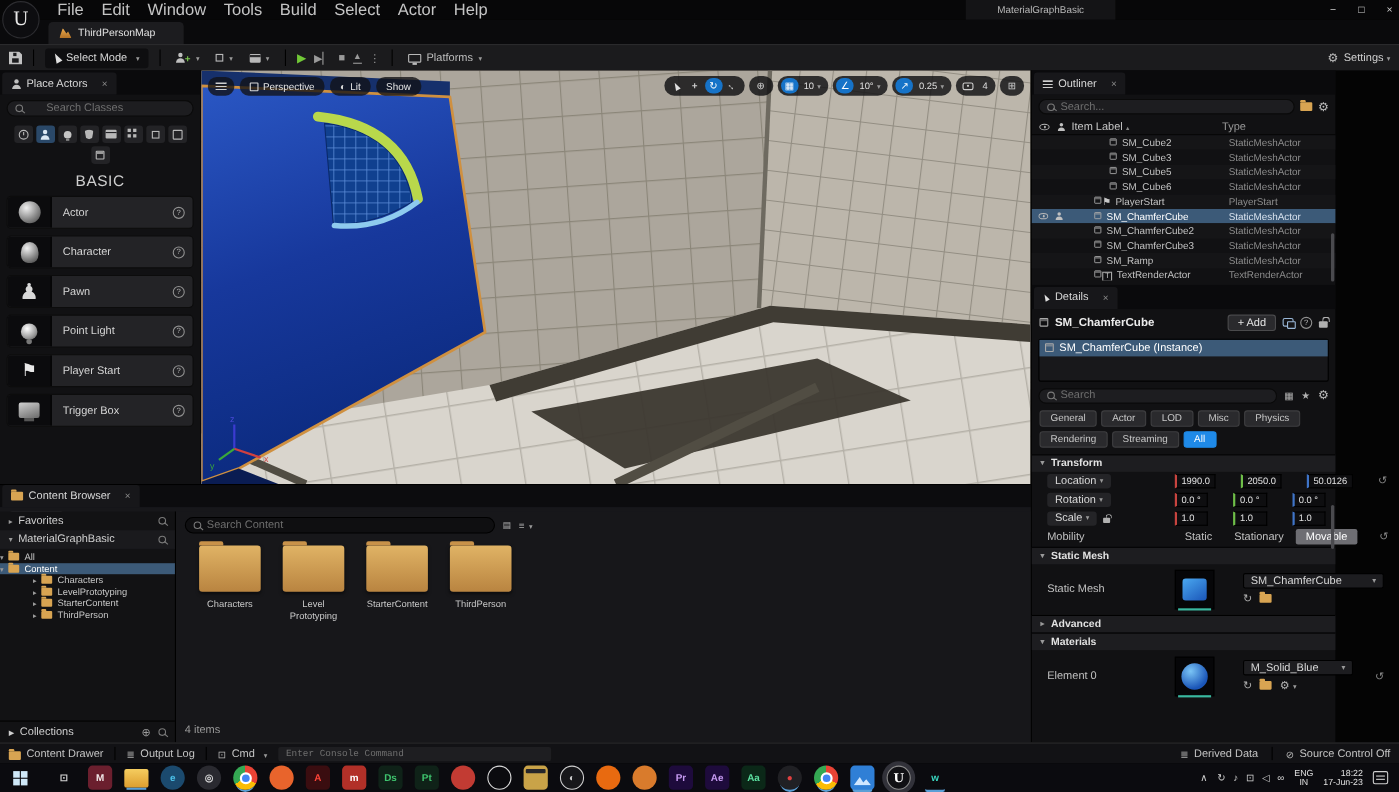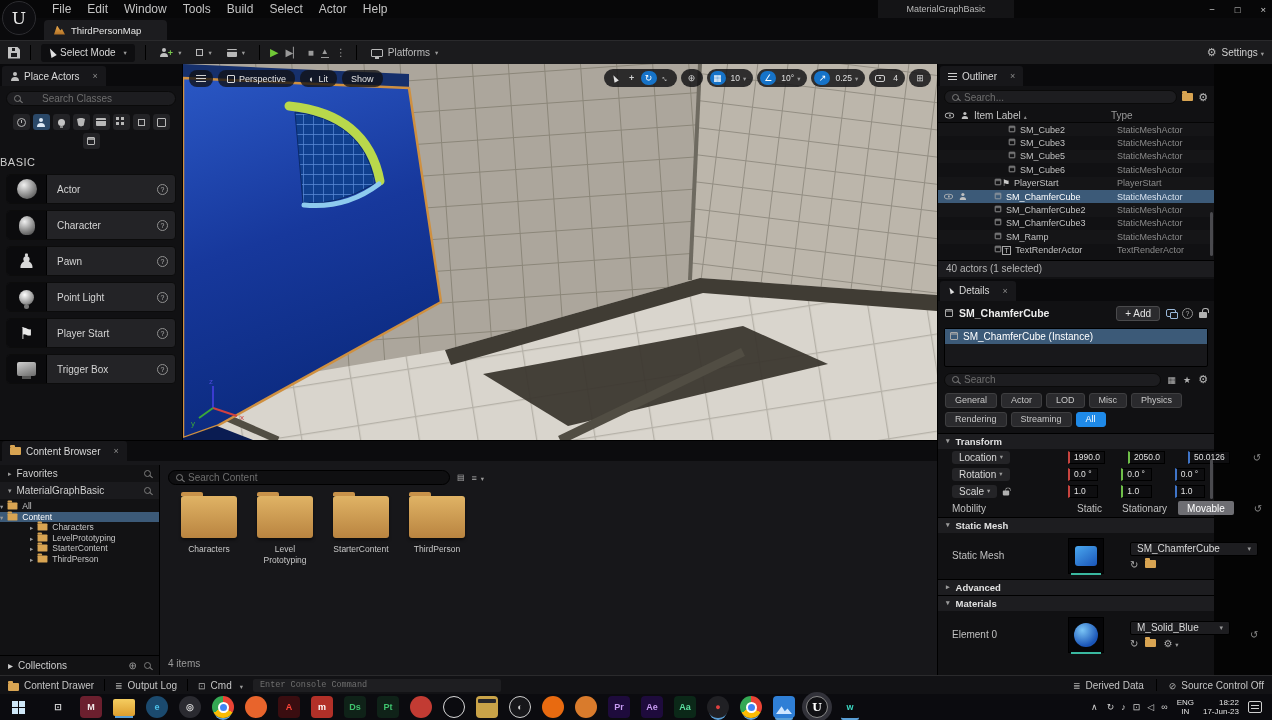--- a/index.html
+++ b/index.html
@@ -33,21 +33,21 @@
   .bpi::after{content:"";position:absolute;right:-3px;top:2px;width:6px;height:5px;border:1px solid #9ab8d8;background:#151517;border-radius:1px}
   .helpi{width:11px;height:11px;border:1px solid #909090;border-radius:50%;display:inline-flex;align-items:center;justify-content:center;flex:none}
   .helpi::after{content:"?";font-size:7px;color:#b0b0b0}
   .mfold{display:inline-block;width:11px;height:8px;background:var(--folder-tan);border-radius:1px;position:relative;flex:none}
   .mfold::before{content:"";position:absolute;top:-2px;left:0;width:5px;height:2px;background:var(--folder-tan);border-radius:1px 1px 0 0}
   .caret::after{content:"▾";font-size:6.5px;color:#9a9a9a;margin-left:3px}
   .xclose{color:#8a8a8a;font-size:9px;margin-left:8px}
 
   
   #titlebar{left:0;top:0;width:1272px;height:18px;background:#070708;display:flex;align-items:center;padding-left:44px;gap:2px}
-  .menu-item{padding:0 8px;color:#c4c4c4;font-size:12px}
+  .menu-item{padding:0 8px;color:#c4c4c4;font-size:15px}
   #ue-logo{left:2px;top:1px;width:34px;height:34px;border-radius:50%;background:#0d0d10;border:1px solid #2c2c30;color:#e8e8e8;
     display:flex;align-items:center;justify-content:center;font-family:"DejaVu Serif",serif;font-size:17px;z-index:5}
   #win-title{left:878px;top:0;width:136px;height:18px;background:#141416;color:#b8b8b8;display:flex;align-items:center;justify-content:center;font-size:9px}
   #win-controls{right:6px;top:0;height:18px;display:flex;align-items:center;gap:20px;color:#cfcfcf;font-size:9.5px}
   #tabrow{left:0;top:18px;width:1272px;height:22px;background:#0a0a0c;display:flex;align-items:flex-end}
   .level-tab{margin-left:44px;height:20px;background:#1c1c1f;border-radius:4px 4px 0 0;display:flex;align-items:center;gap:6px;padding:0 26px 0 10px;color:#e4e4e4;font-size:9.5px}
   #toolbar{left:0;top:40px;width:1272px;height:24px;background:#1b1b1d;border-top:1px solid #2a2a2c;display:flex;align-items:center;padding:0 8px;gap:7px}
   .tsep{width:1px;height:15px;background:#000;margin:0 3px}
   .tl-dd{display:flex;align-items:center;gap:5px;background:#0e0e10;border-radius:3px;height:18px;padding:0 8px;color:#d8d8d8}
   .tl-idd{display:flex;align-items:center;gap:2px;padding:0 4px;height:18px}
@@ -64,21 +64,21 @@
   .ptabbar{height:22px;background:#0a0a0c;display:flex;align-items:flex-end}
   .ptab{height:20px;background:#17171a;border-radius:3px 3px 0 0;display:flex;align-items:center;gap:5px;padding:0 8px;color:#d8d8d8;margin-left:2px}
   .searchbar{margin:5px 6px;height:15px;background:#1d1d20;border:1px solid #0a0a0a;border-radius:8px;display:flex;align-items:center;gap:21px;padding:0 7px;color:#6e6e6e}
   #pa-cats{display:flex;flex-wrap:wrap;justify-content:center;gap:3px;padding:3px 10px}
   .pa-cat{width:17px;height:16px;border-radius:3px;background:#232326;display:flex;align-items:center;justify-content:center}
   .pa-cat.active{background:#2a4868}
   .mi-clap{width:10px;height:8px;background:#b8b8b8;border-radius:1px;position:relative}
   .mi-clap::before{content:"";position:absolute;top:1.5px;left:0;right:0;height:1.5px;background:#2a2a2c}
   .mi-stack{width:7px;height:7px;border:1px solid #b8b8b8;position:relative;background:#232326}
   .mi-stack::after{content:"";position:absolute;left:2px;top:-3.5px;width:7px;height:7px;border:1px solid #b8b8b8;z-index:-1}
-  .pa-basic-label{color:#cfcfcf;font-size:11px;letter-spacing:.5px;margin:4px 0 6px}
+  .pa-basic-label{text-align:center;color:#cfcfcf;font-size:14px;letter-spacing:.5px;margin:4px 0 6px}
   .pa-item{display:flex;align-items:center;margin:0 6px 6px;height:30px;background:#232326;border-radius:4px;border:1px solid #0c0c0c;overflow:hidden}
   .pa-thumb{width:40px;height:100%;background:#0b0b0d;display:flex;align-items:center;justify-content:center;flex:none;border-right:1px solid #000}
   .pa-label{flex:1;padding-left:10px;color:#d4d4d4}
   .pa-q{margin-right:7px}
   .pa-thumb.icon-sphere::after,.pa-thumb.icon-bust::after{content:"";width:20px;height:20px;border-radius:50%;background:radial-gradient(circle at 35% 30%,#f0f0f0,#8a8a8a 55%,#3a3a3a)}
   .pa-thumb.icon-bust::after{width:16px;height:19px;border-radius:50% 50% 40% 40%}
   .pa-thumb.icon-pawn{color:#d8d8d8;font-size:20px}
   .pa-thumb.icon-pawn::after{content:"♟"}
   .pa-thumb.icon-bulb::after{content:"";width:15px;height:15px;border-radius:50%;background:radial-gradient(circle at 38% 32%,#fff,#9a9a9a 60%,#444);box-shadow:0 9px 0 -5px #777}
   .pa-thumb.icon-flag{color:#e8e8e8;font-size:16px}
@@ -645,21 +645,20 @@
           <span class="person"></span>
         </span>
         <span style="display:flex;align-items:center;flex:1;overflow:hidden" class="indent-2">
           <span class="ol-ic icon-text"><span class="cubei" style="transform:scale(.8)"></span></span>
           <span class="ol-label">TextRenderActor</span>
         </span>
         <span class="ol-type">TextRenderActor</span>
       </div>
     </div>
   <div class="vscroll" style="top:148px;height:44px"></div>
-  <div class="ol-footer">40 actors (1 selected)</div>
 
   <div class="ptabbar" style="margin-top:2px">
     <div class="ptab">
       <span class="cursori" style="transform:rotate(-28deg) scale(.7)"></span>
       <span>Details</span>
       <span class="xclose">×</span>
     </div>
   </div>
   <div class="dt-head">
     <span class="cubei"></span>

